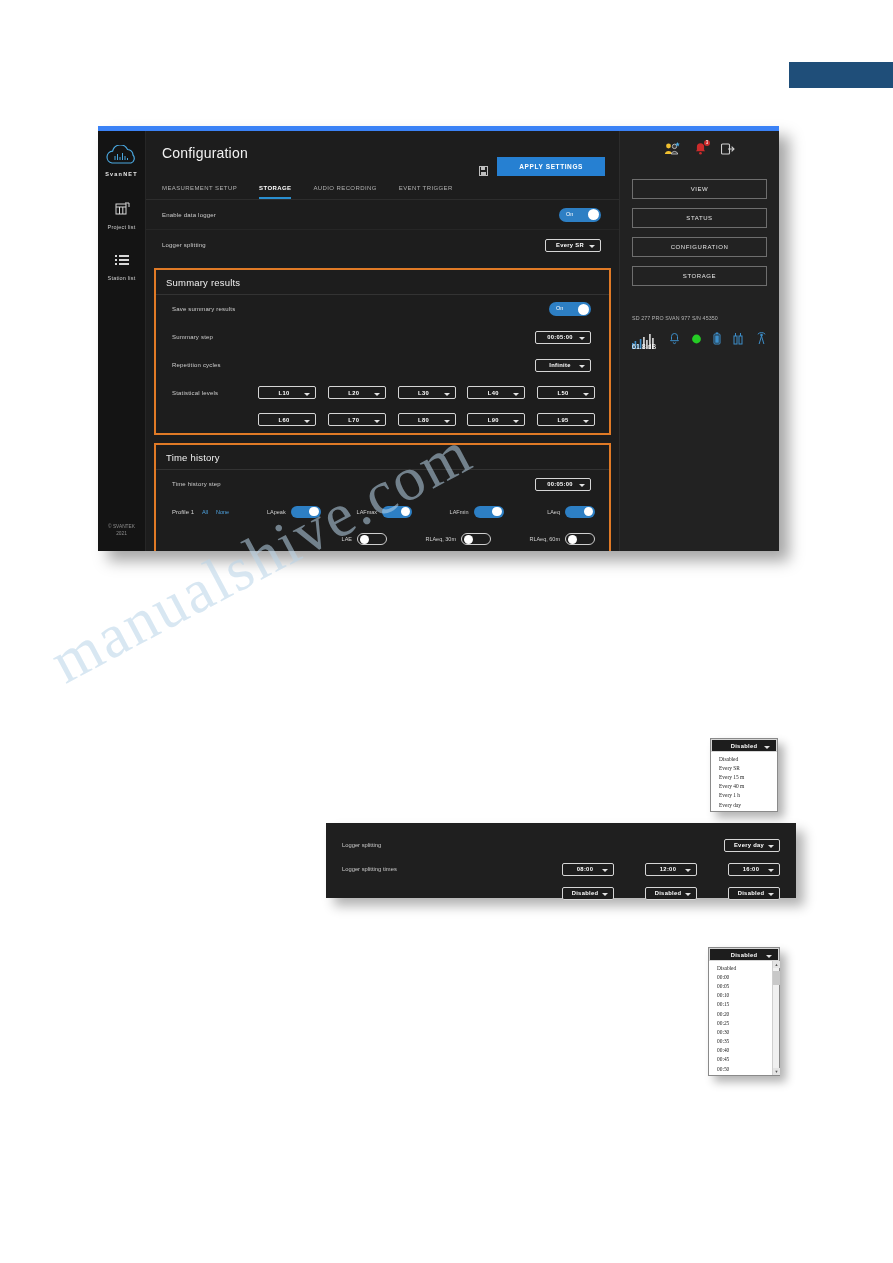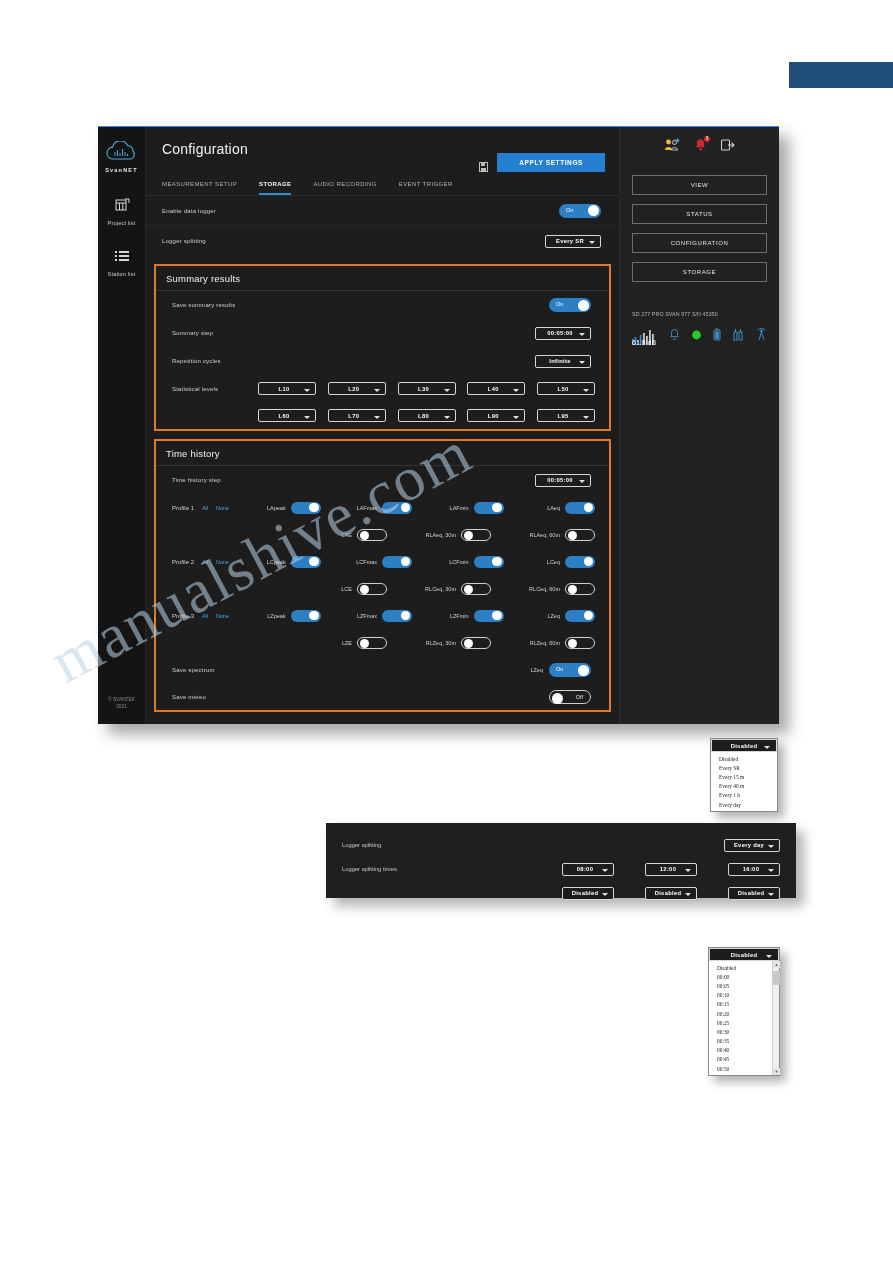--- a/index.html
+++ b/index.html
@@ -30,26 +30,26 @@
     opacity: .55;
     font-size: 62px;
     font-family: "Liberation Serif", serif;
     letter-spacing: 2px;
     white-space: nowrap;
   }
 
   
   .app-window {
     position: absolute; left: 98px; top: 126px;
-    width: 681px; height: 598px;
+    width: 681px; height: 425px;
     background: #c4b5fd;
     box-shadow: 10px 10px 14px rgba(0,0,0,.35);
     display: flex;
     overflow: hidden;
-    border-top: 1px solid #3b82f6;
+    border-top: 5px solid #3b82f6;
   }
 
   
   .sidebar {
     width: 48px; background: #141414;
     display: flex; flex-direction: column; align-items: center;
     padding-top: 10px;
     border-right: 1px solid #262626;
     position: relative;
     flex: 0 0 48px;

